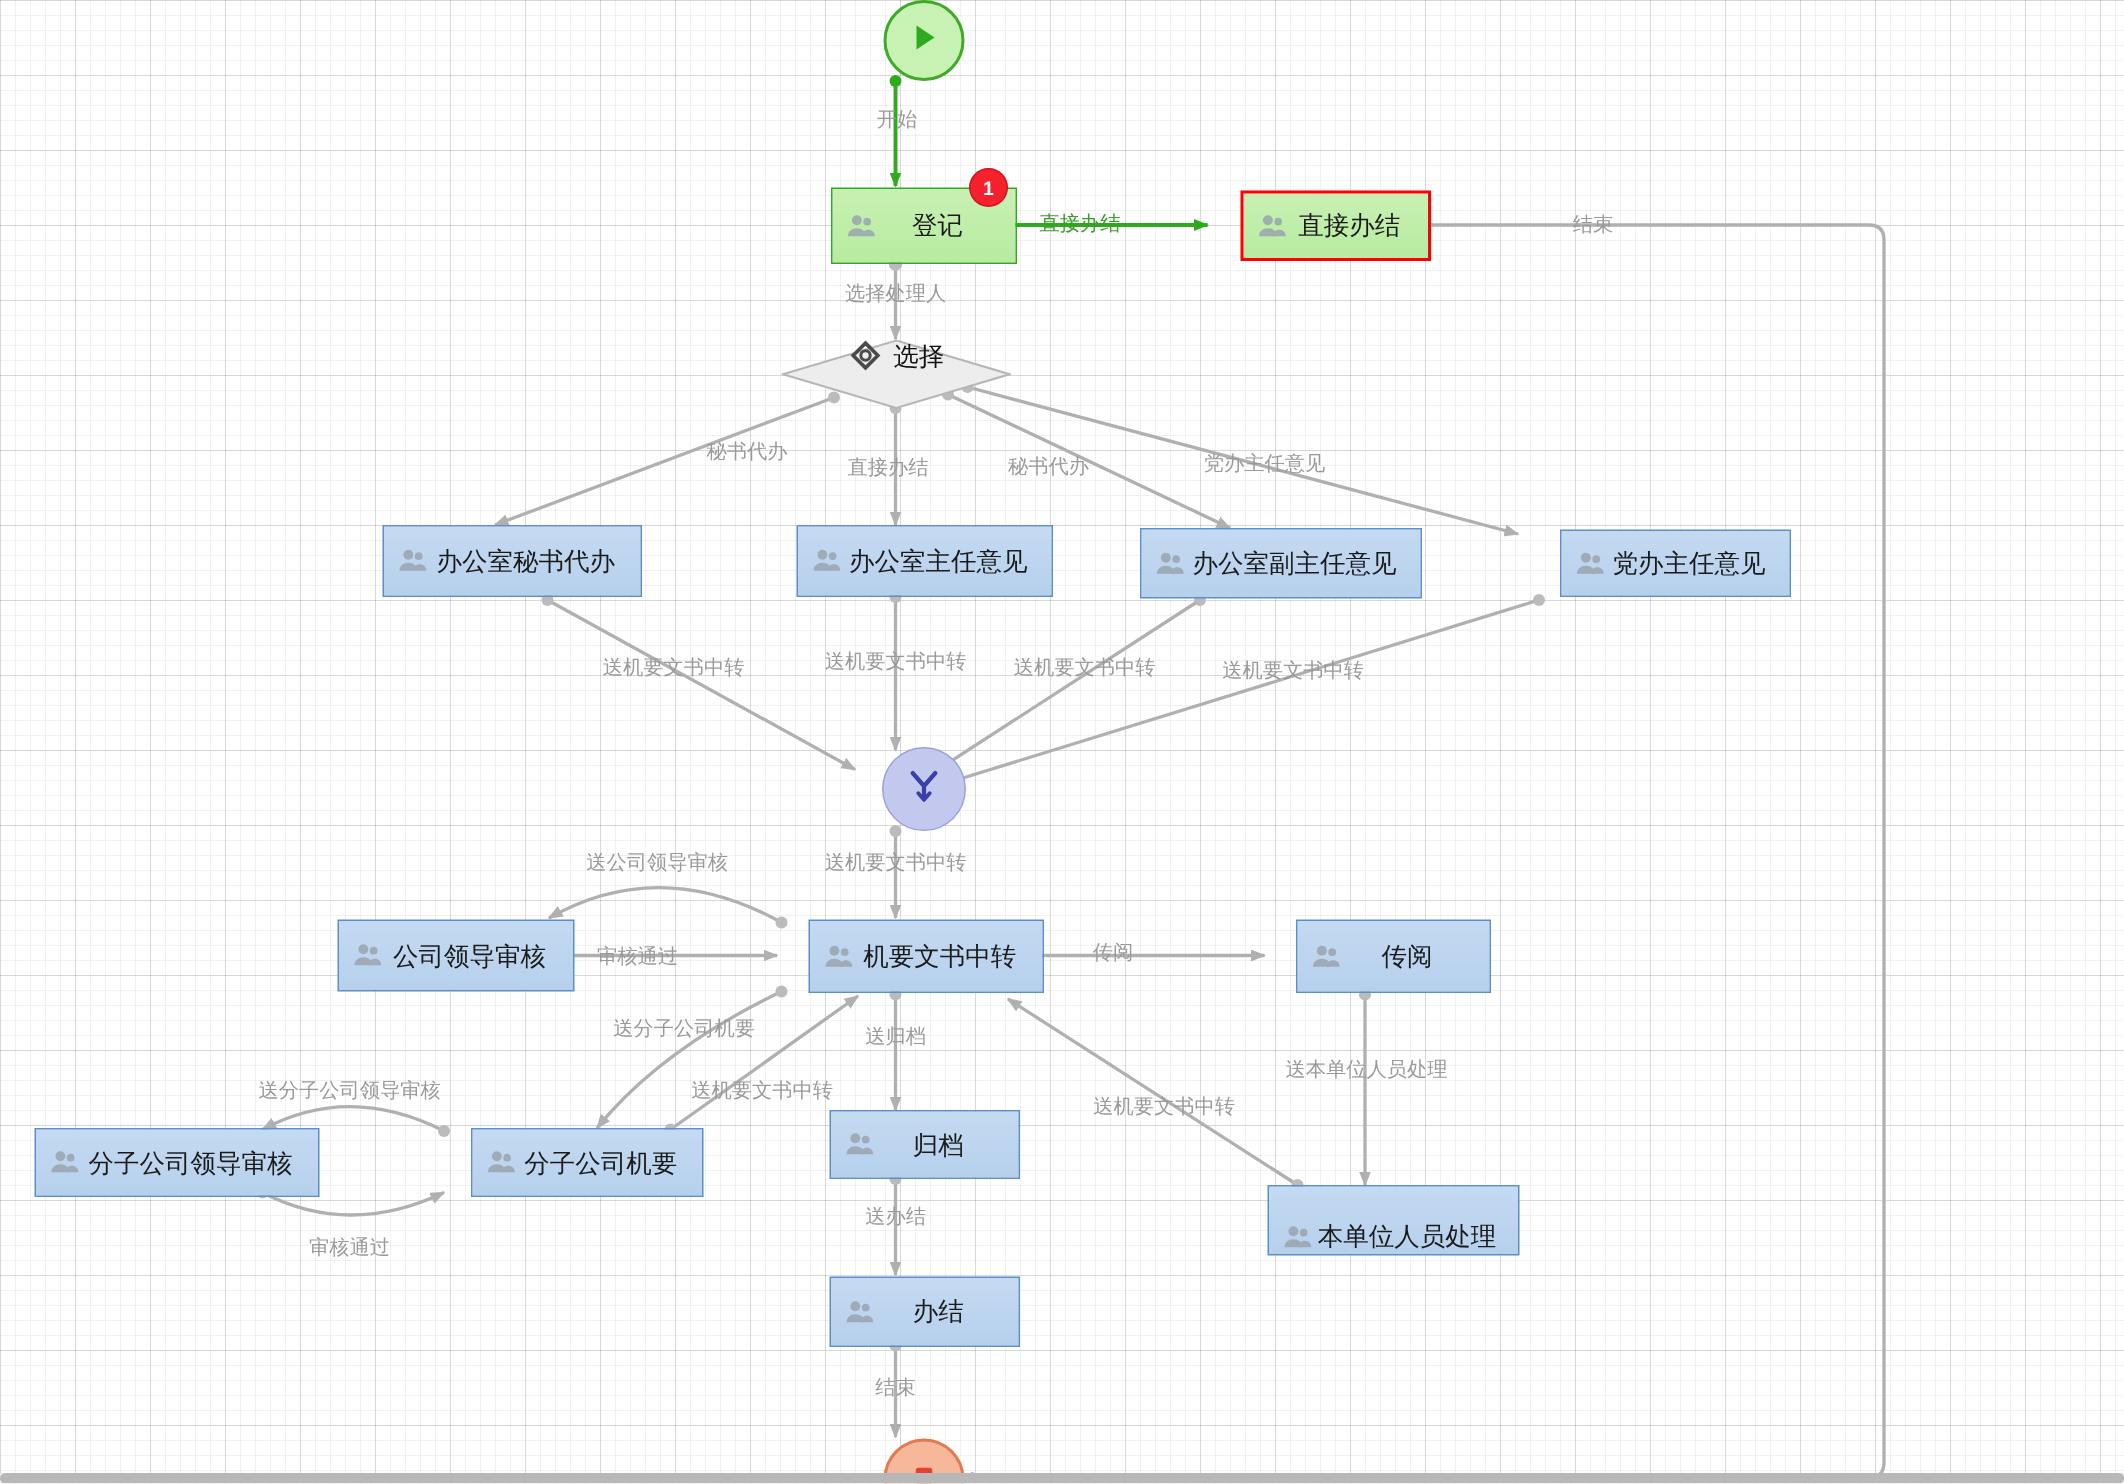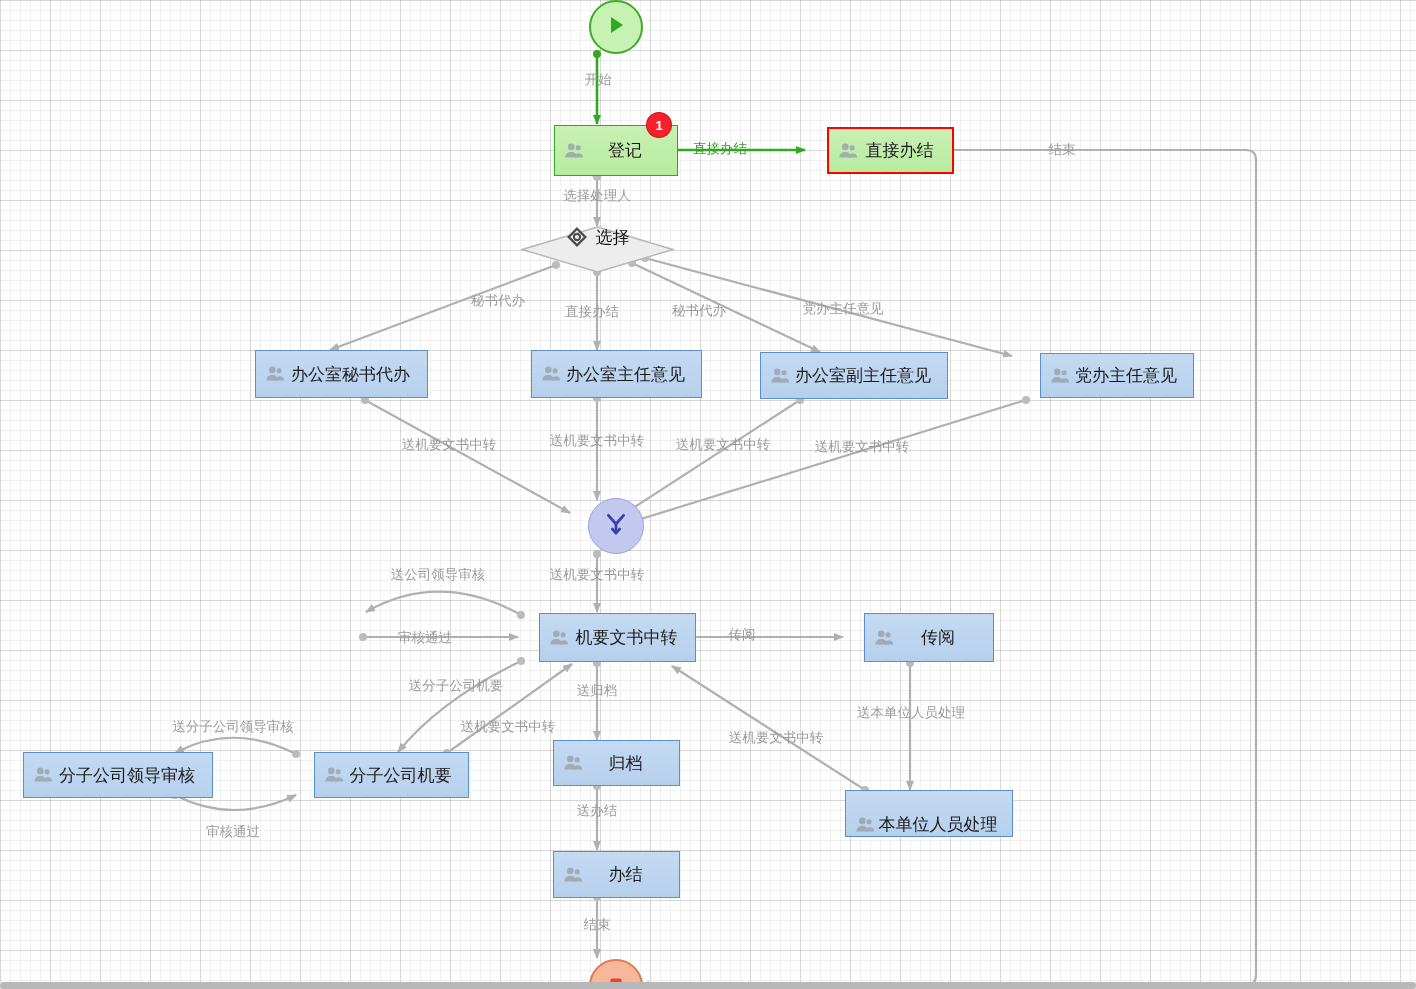--- a/index.html
+++ b/index.html
@@ -322,20 +322,33 @@
 
   <div class="node round merge" style="left:569px;top:498px;">
     <span>
       <svg width="26" height="26" viewBox="0 0 24 24">
         <path d="M5 4 L12 12 L19 4 M12 12 L12 20" fill="none" stroke="#3b3fa8" stroke-width="2.6" stroke-linecap="round" stroke-linejoin="round"></path>
         <path d="M8.5 16.5 L12 20.5 L15.5 16.5" fill="none" stroke="#3b3fa8" stroke-width="2.4" stroke-linecap="round" stroke-linejoin="round"></path>
       </svg>
     </span>
   </div>
 
+  <div class="node task" style="left:206px;top:613px;width:158px;height:48px;">
+    <span class="user-icon">
+      <svg viewBox="0 0 24 24" width="22" height="22">
+          <g fill="#9aa5ae">
+            <circle cx="9" cy="7.5" r="3.6"></circle>
+            <path d="M2.5 19c0-3.6 2.9-5.8 6.5-5.8S15.5 15.4 15.5 19z"></path>
+            <circle cx="16.5" cy="8.5" r="2.8"></circle>
+            <path d="M12.5 19c0-2.9 2.2-4.6 4.8-4.6S22 16.1 22 19z"></path>
+          </g>
+        </svg>
+    </span>
+    <span class="lbl">公司领导审核</span>
+  </div>
 
   <div class="node task" style="left:520px;top:613px;width:157px;height:49px;">
     <span class="user-icon">
       <svg viewBox="0 0 24 24" width="22" height="22">
           <g fill="#9aa5ae">
             <circle cx="9" cy="7.5" r="3.6"></circle>
             <path d="M2.5 19c0-3.6 2.9-5.8 6.5-5.8S15.5 15.4 15.5 19z"></path>
             <circle cx="16.5" cy="8.5" r="2.8"></circle>
             <path d="M12.5 19c0-2.9 2.2-4.6 4.8-4.6S22 16.1 22 19z"></path>
           </g>

